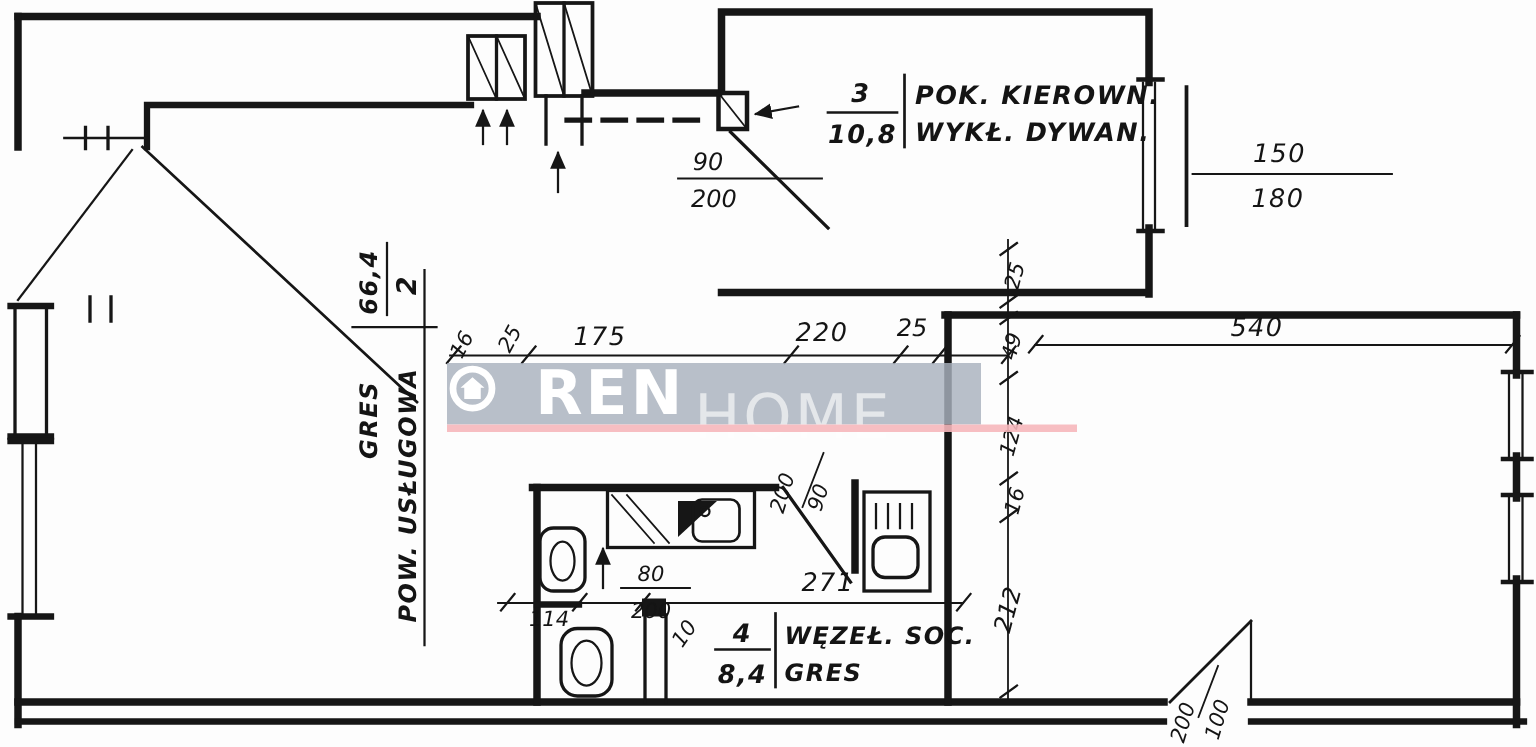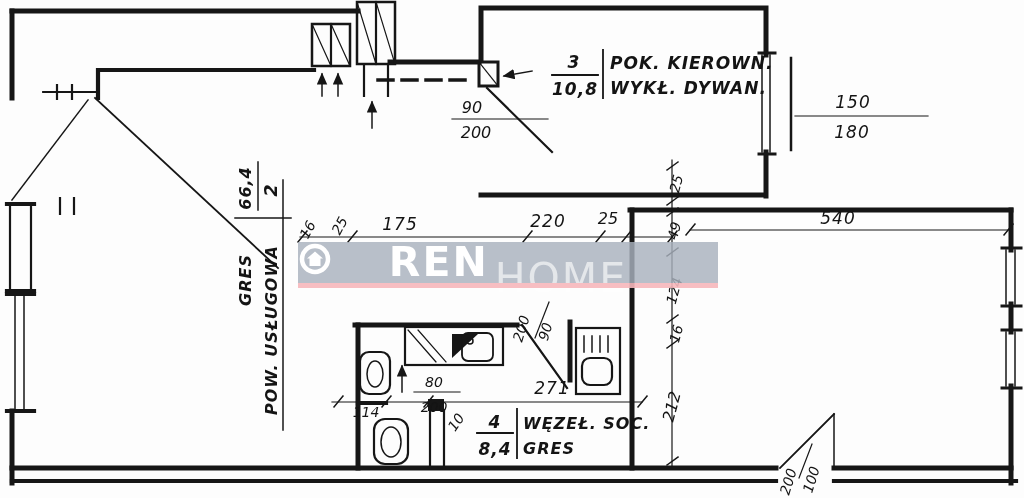--- a/index.html
+++ b/index.html
@@ -16,21 +16,21 @@
   .w15{stroke-width:1.5;}
   .w12{stroke-width:1.2;}
   .dash{stroke-dasharray:15 9;stroke-width:3.5;}
   text{font-family:"DejaVu Sans",sans-serif;font-style:italic;fill:#141414;}
   .dim{font-size:16px;text-anchor:middle;}
   .dim-s{font-size:14px;text-anchor:middle;}
   .dim-l{font-size:17px;text-anchor:middle;letter-spacing:1px;}
   .lbl{font-size:17px;font-weight:bold;letter-spacing:1px;}
   .lbl-m{text-anchor:middle;}
   
-  .wm{position:absolute;left:298px;top:242px;width:420px;height:41px;
+  .wm{position:absolute;left:298px;top:242px;width:356px;height:41px;
       background:rgba(168,177,189,0.82);display:flex;align-items:center;
       justify-content:center;user-select:none;}
   .wm-bold{font-weight:bold;font-size:41px;line-height:1;color:#ffffff;letter-spacing:2px;}
   .wm-light{font-weight:normal;font-size:41px;line-height:1;color:rgba(255,255,255,0.62);letter-spacing:2px;margin-top:32px;}
   .wm-o{display:inline-block;margin:0 3px;}
   .wm-accent{position:absolute;left:298px;top:283px;width:420px;height:5px;
       background:rgba(246,183,187,0.9);}
 </style>
 </head>
 <body>

